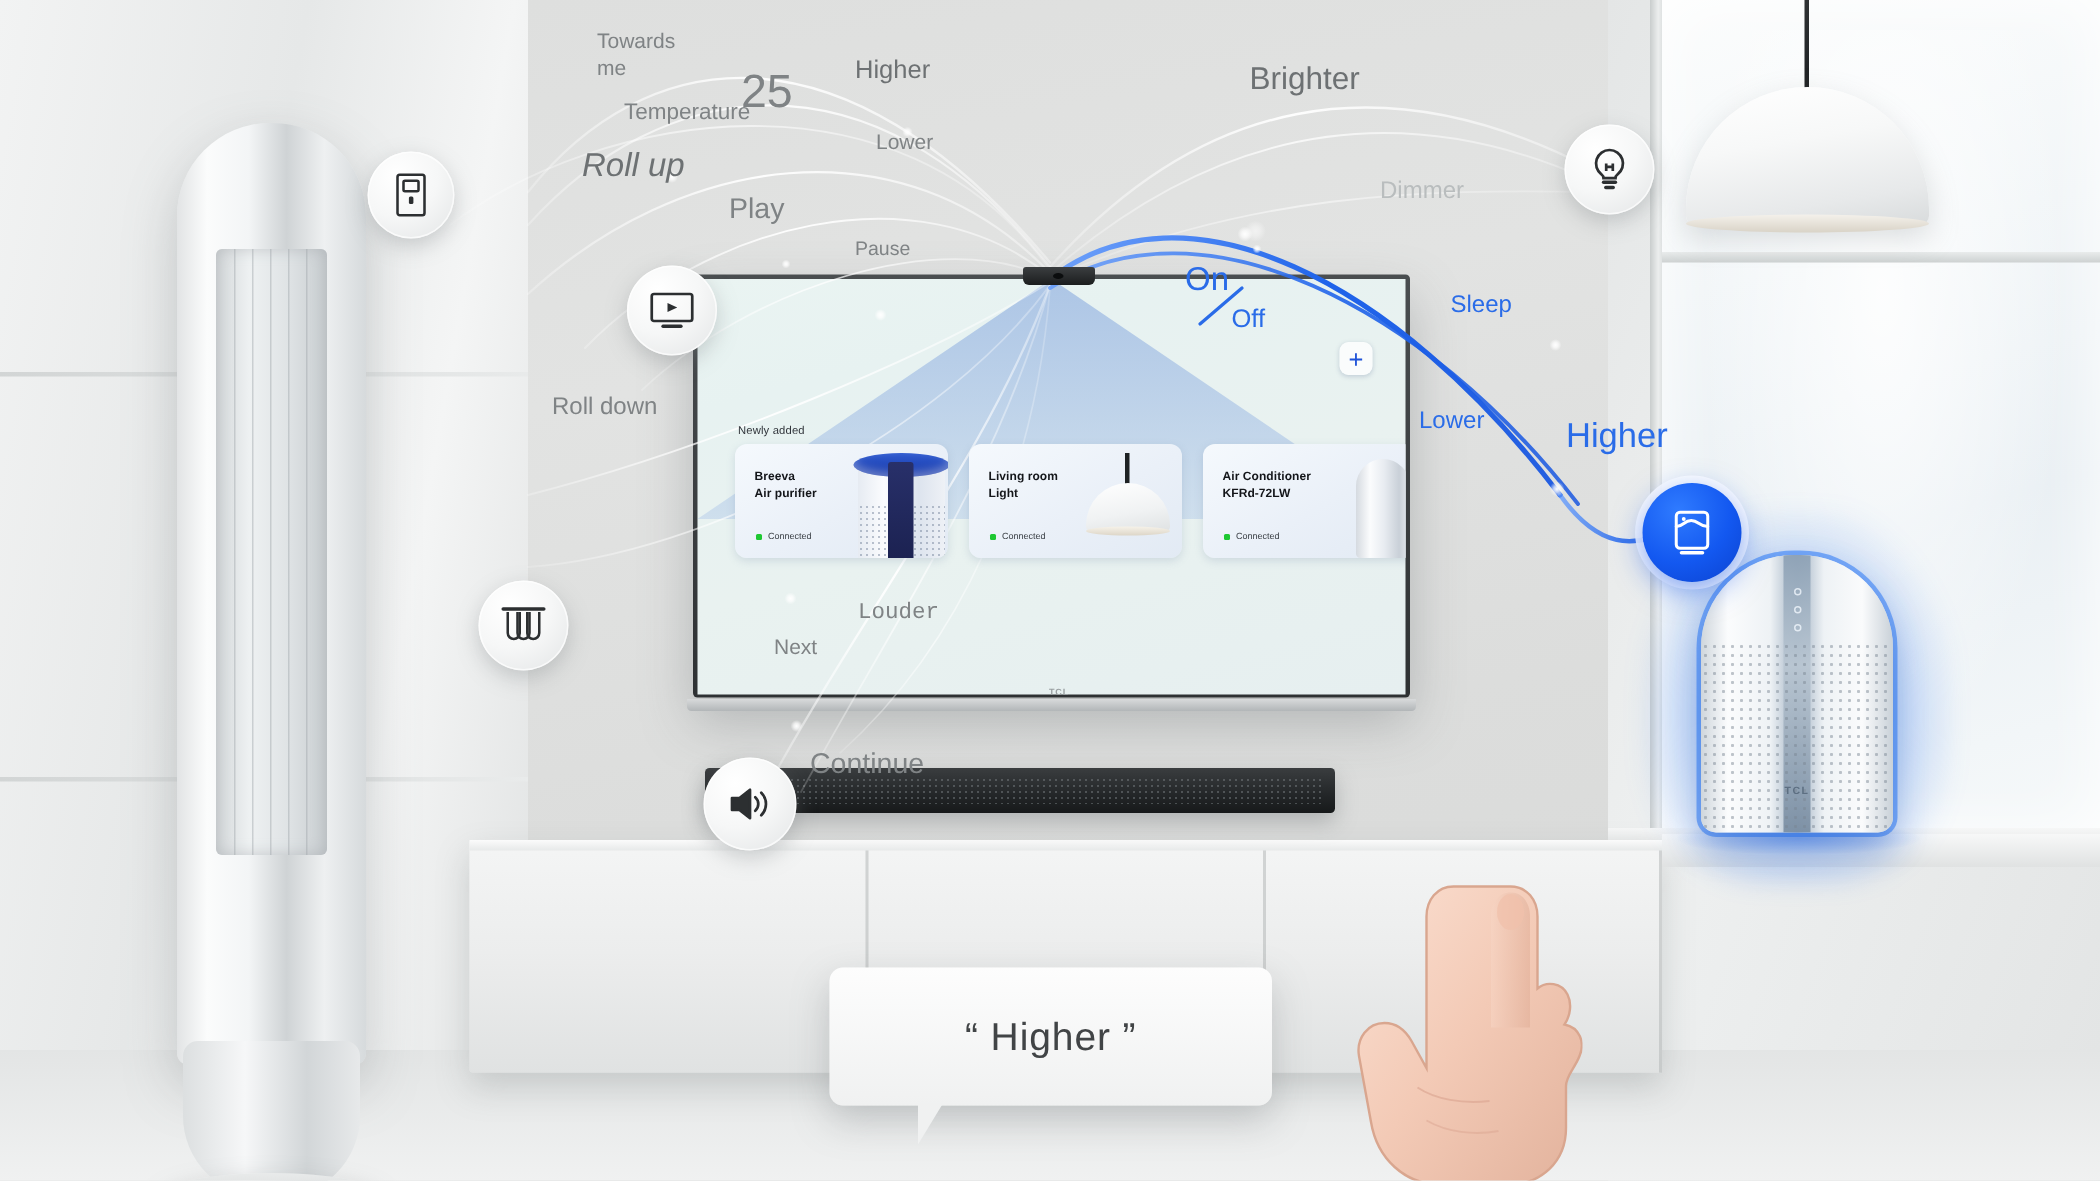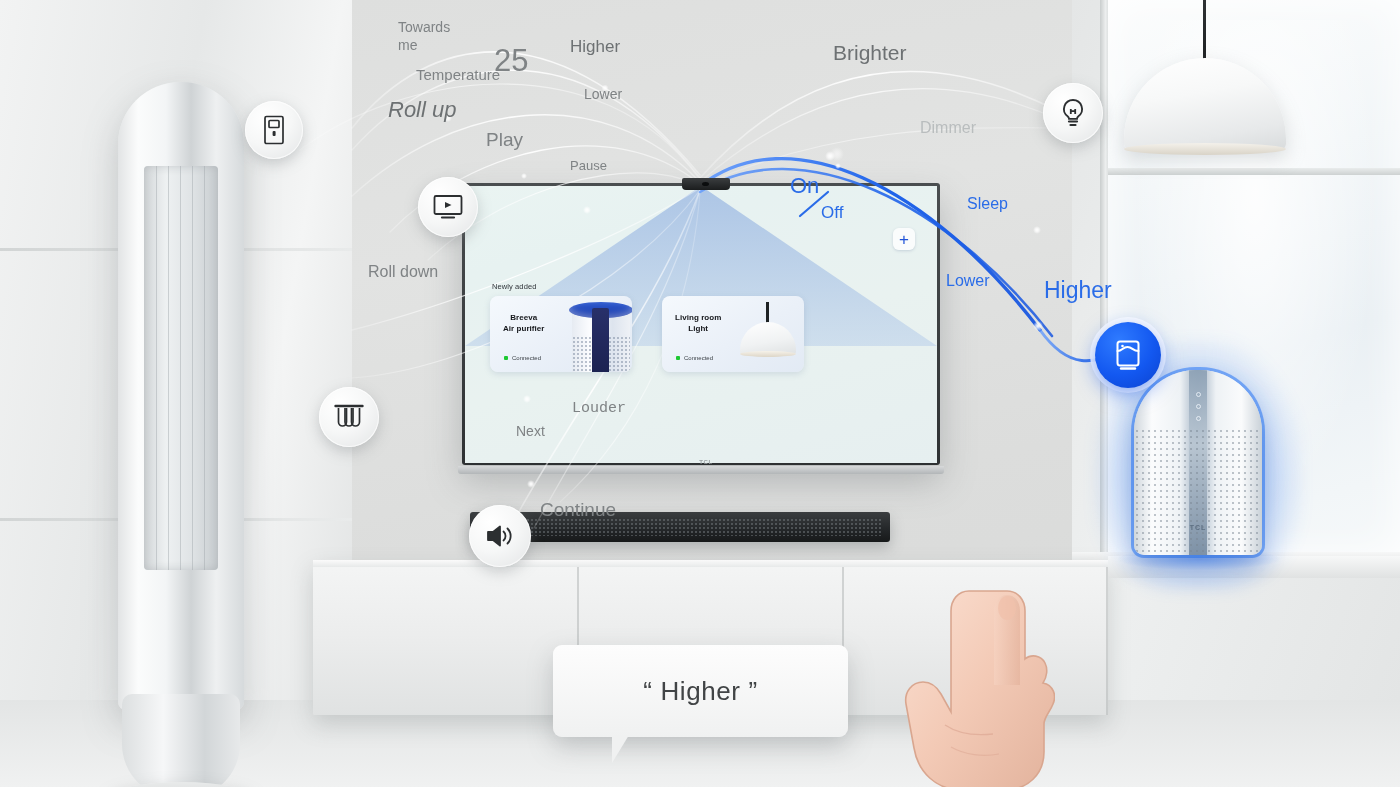--- a/index.html
+++ b/index.html
@@ -216,21 +216,21 @@
     background:rgba(255,255,255,.78); border-radius:6px;
     display:flex; align-items:center; justify-content:center; z-index:5;
     box-shadow:0 1px 3px rgba(90,110,150,.25);
   }
   .ui-add span { color:#1f53d8; font-size:17px; line-height:17px; font-weight:300; }
   .ui-section {
     position:absolute; left:27px; top:96px; font-size:7.5px; color:#30343a;
     letter-spacing:.1px; z-index:5;
   }
   .ui-cards {
-    position:absolute; left:25px; top:110px; display:flex; gap:30px; z-index:5;text-align:center;
+    position:absolute; left:25px; top:110px; display:flex; gap:14px; z-index:5;
   }
   .ui-card {
     position:relative; width:142px; height:76px; border-radius:8px;
     background:linear-gradient(150deg,#f5f9fd 0%,#eaf0f8 55%,#e2eaf4 100%);
     box-shadow:0 2px 6px rgba(110,130,165,.22);
     overflow:hidden;
   }
   .ui-card-name {
     position:absolute; left:13px; top:16px; font-size:8px; font-weight:bold;
     color:#14161a; line-height:11px; letter-spacing:.05px;
@@ -472,20 +472,33 @@
             <div class="l-cord"></div>
               <div class="l-shade"></div>
               <div class="l-rim"></div>
           </div>
           <div class="ui-card-status">
             <i class="ui-dot"></i>
             <span>Connected</span>
           </div>
         </div>
 
+        <div class="ui-card">
+          <div class="ui-card-name">
+            <div>Air Conditioner</div>
+            <div>KFRd-72LW</div>
+          </div>
+          <div class="art-ac">
+            <div class="ac-col"></div>
+          </div>
+          <div class="ui-card-status">
+            <i class="ui-dot"></i>
+            <span>Connected</span>
+          </div>
+        </div>
 
       </div>
     </div>
   </div>
   <div class="tv-cam"></div>
   <div class="tv-stand"></div>
   <div class="tv-logo">TCL</div>
   <div class="soundbar"></div>
 
   <div id="labels">

